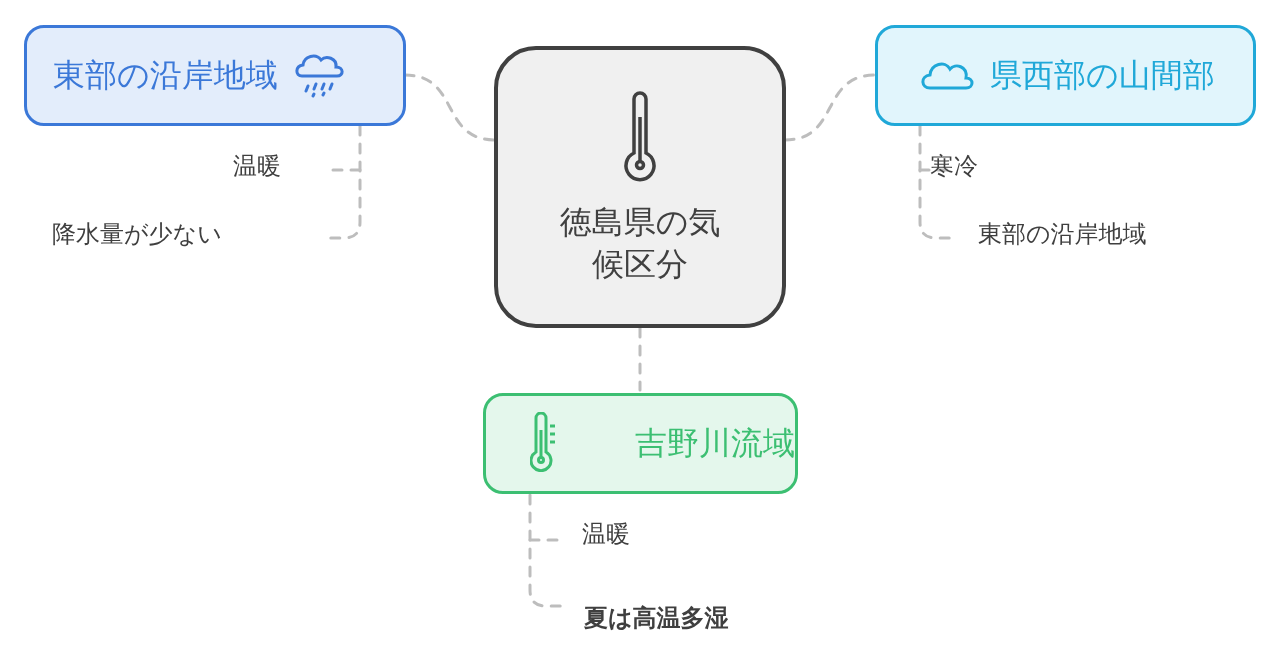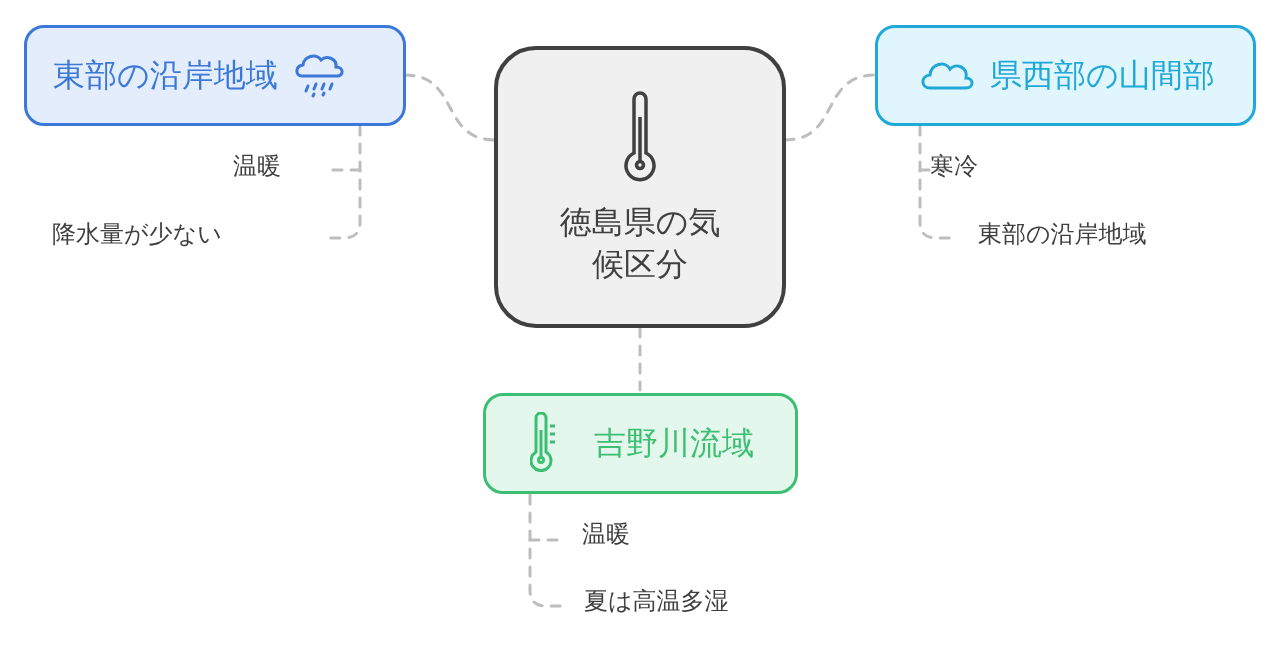--- a/index.html
+++ b/index.html
@@ -66,27 +66,27 @@
   <span style="display:inline-block; margin-right:14px;">
     <svg width="58" height="40" viewBox="0 0 58 40" fill="none" stroke="#20a8d8" stroke-width="3">
       <path d="M12 34 C 3 34, 2 22, 12 21 C 13 10, 27 6, 32 15 C 37 9, 50 12, 48 24 C 56 24, 56 34, 48 34 Z"></path>
     </svg>
   </span>
   <span class="node-label" style="color:#20a8d8;">県西部の山間部</span>
 </div>
 <div class="leaf" style="left:930px; top:150px;">寒冷</div>
 <div class="leaf" style="left:978px; top:218px;">東部の沿岸地域</div>
 
-<div class="node" style="left:483px; top:393px; width:315px; height:101px; border:3px solid #3cbf72; background:#e4f7ec; border-radius:20px; padding-left:44px;">
+<div class="node" style="left:483px; top:393px; width:315px; height:101px; border:3px solid #3cbf72; background:#e4f7ec; border-radius:20px; padding-left:44px;justify-content:space-between;">
   <span style="display:inline-block; margin-right:36px;">
     <svg width="28" height="60" viewBox="0 0 28 60" fill="none" stroke="#3cbf72" stroke-width="3">
       <path d="M6 40 L 6 6 A 5 5 0 0 1 16 6 L 16 40 A 10 10 0 1 1 6 40 Z"></path>
       <line x1="11" y1="18" x2="11" y2="46"></line>
       <circle cx="11" cy="48" r="2.5"></circle>
       <line x1="20" y1="14" x2="25" y2="14"></line>
         <line x1="20" y1="22" x2="25" y2="22"></line>
         <line x1="20" y1="30" x2="25" y2="30"></line>
     </svg>
   </span>
   <span class="node-label" style="color:#3cbf72;">吉野川流域</span>
 </div>
 <div class="leaf" style="left:582px; top:518px;">温暖</div>
-<div class="leaf" style="left:584px; top:585px;">夏は高温多湿</div>
+<div class="leaf" style="left:584px; top:602px;font-weight:bold;">夏は高温多湿</div>
 
 </body></html>

